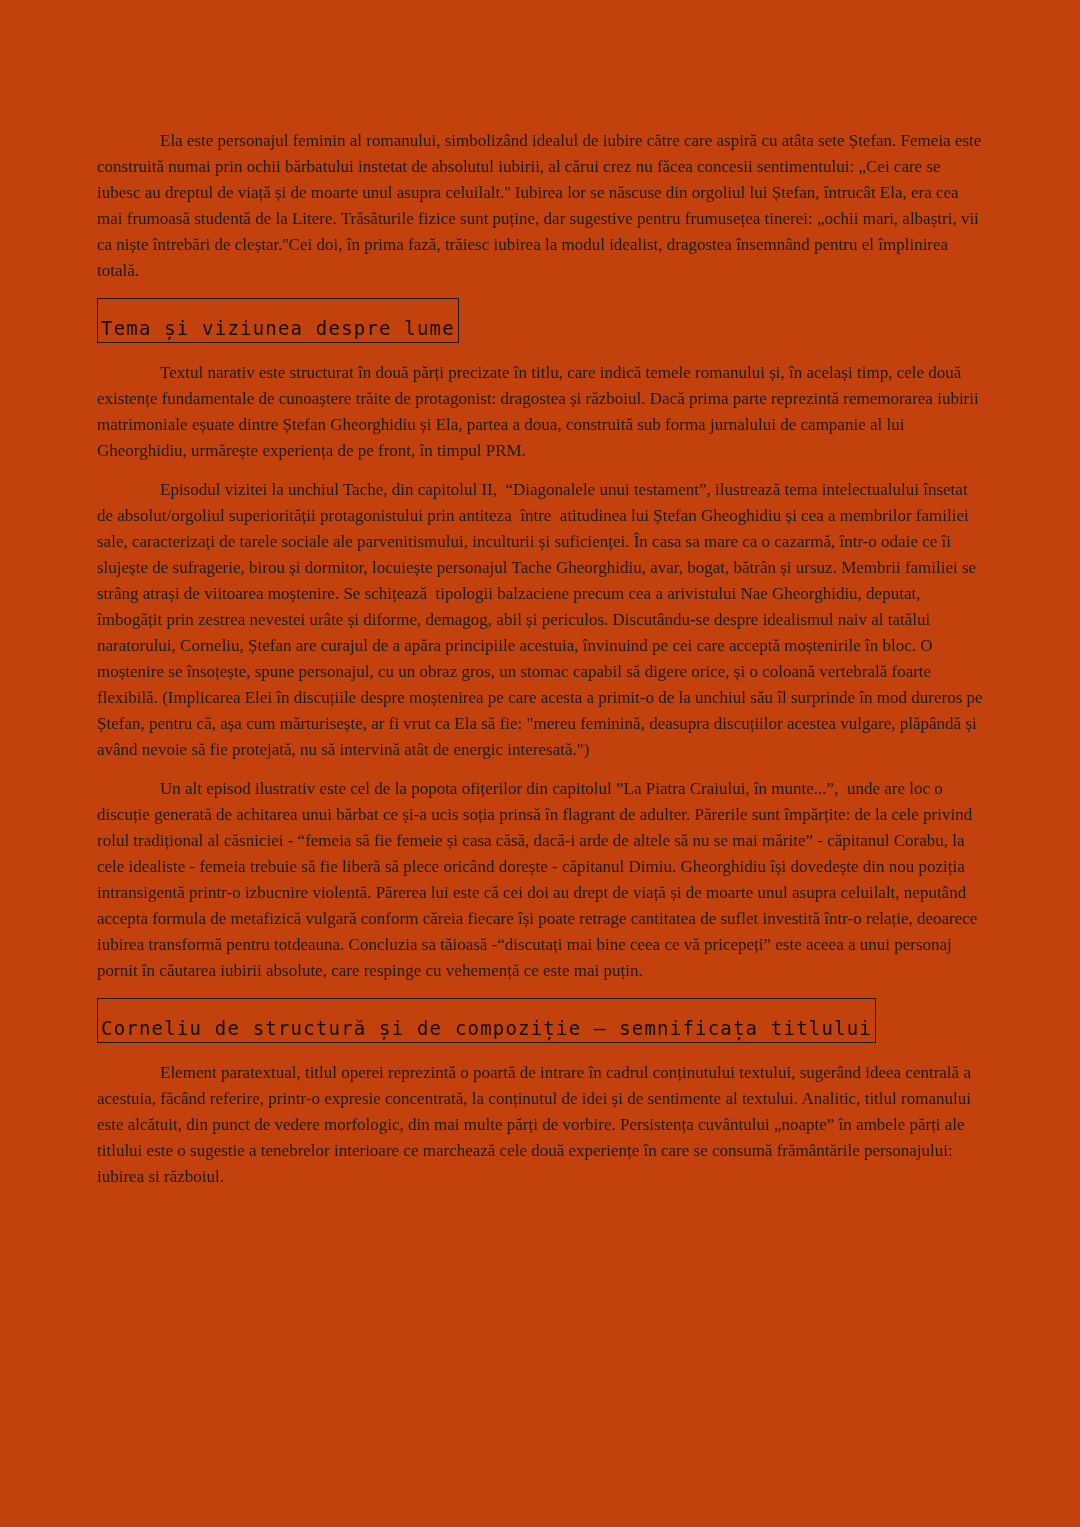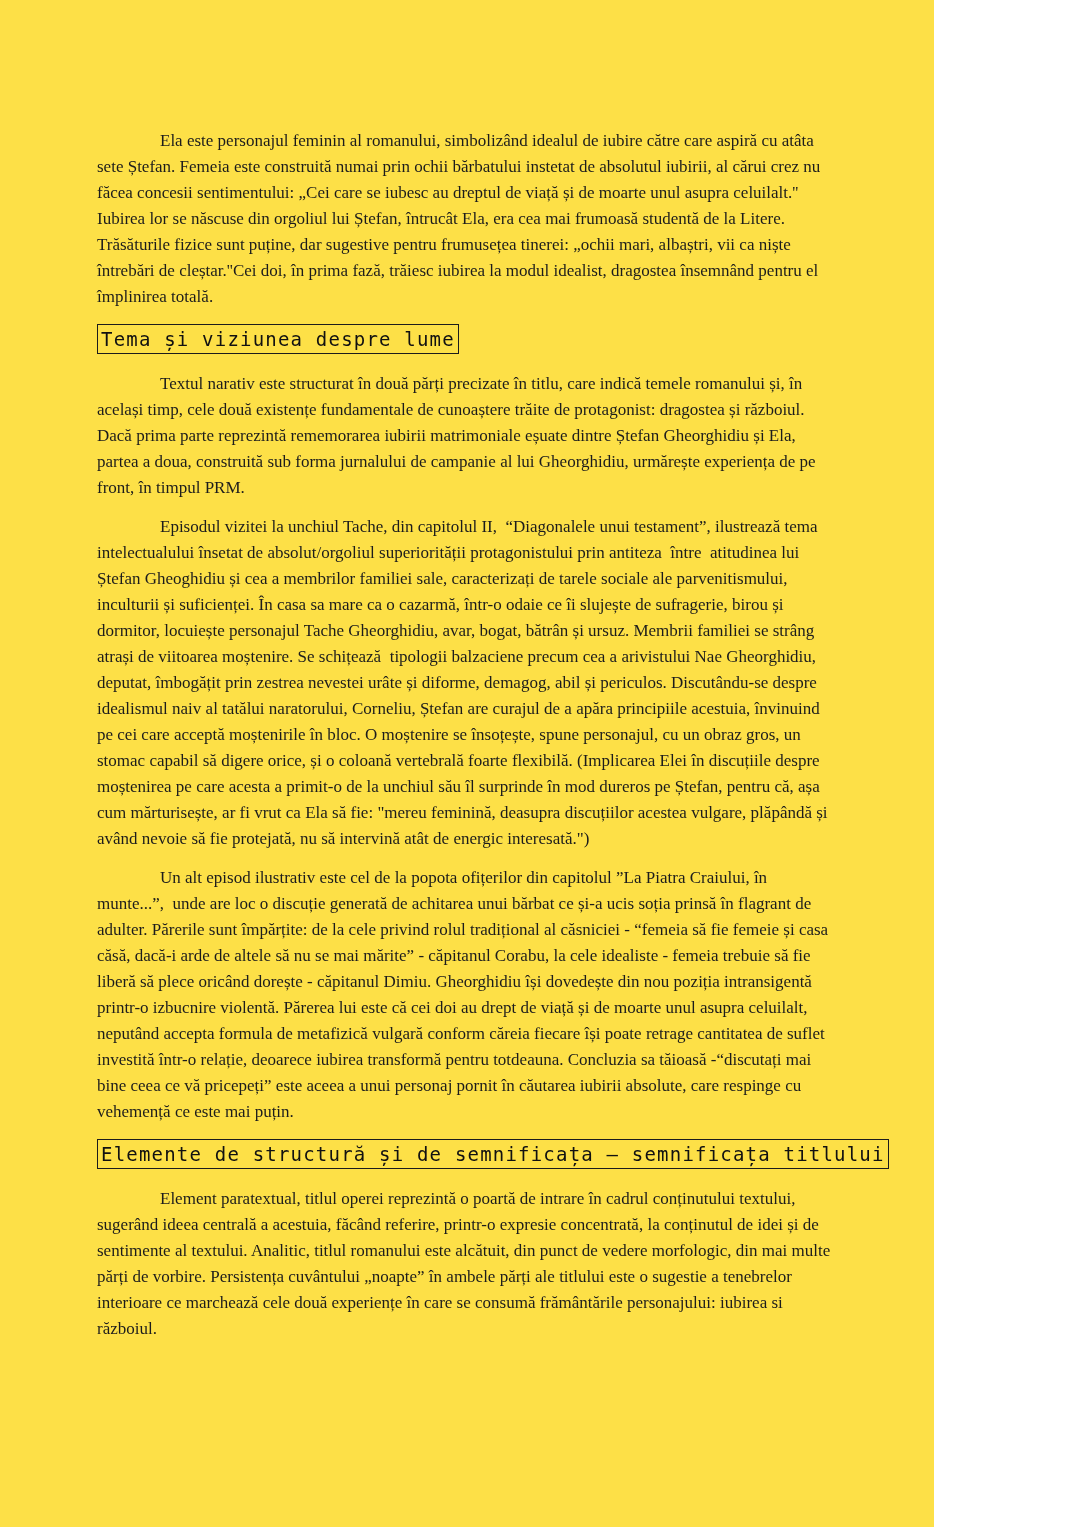--- a/index.html
+++ b/index.html
@@ -2,25 +2,25 @@
 <html><head>
 <meta charset="utf-8">
 <style>
   html, body {
     margin: 0;
     padding: 0;
     background: #ffffff;
   }
   .page {
     position: relative;
-    width: 934px;
+    width: 1080px;
     height: 1527px;
     box-sizing: border-box;
     padding: 128px 97px 60px 97px;
-    background: #fde047;
+    background: #c2410c;
     font-family: "Liberation Serif", "DejaVu Serif", serif;
     font-size: 17px;
     line-height: 26px;
     color: #1c1c1c;
     overflow: hidden;
   }
   .para {
     margin: 0 0 13px 0;
     text-indent: 63px;
     text-align: left;
@@ -29,21 +29,21 @@
   .heading-row {
     margin: 14px 0 17px 0;
   }
   .heading {
     display: inline-block;
     font-family: "DejaVu Sans Mono", "Liberation Mono", monospace;
     font-size: 19px;
     line-height: 23px;
     letter-spacing: 1.2px;
     border: 1px solid #1c1c1c;
-    padding: 3px 3px 2px 3px;
+    padding: 18px 3px 2px 3px;
     color: #111111;
     white-space: nowrap;
   }
 </style>
 </head>
 <body>
 
 <div class="page">
 
   <p class="para">Ela este personajul feminin al romanului, simbolizând idealul de iubire către care aspiră cu atâta sete Ștefan. Femeia este construită numai prin ochii bărbatului instetat de absolutul iubirii, al cărui crez nu făcea concesii sentimentului: „Cei care se iubesc au dreptul de viață și de moarte unul asupra celuilalt.'' Iubirea lor se născuse din orgoliul lui Ștefan, întrucât Ela, era cea mai frumoasă studentă de la Litere. Trăsăturile fizice sunt puține, dar sugestive pentru frumusețea tinerei: „ochii mari, albaștri, vii ca niște întrebări de cleștar.''Cei doi, în prima fază, trăiesc iubirea la modul idealist, dragostea însemnând pentru el împlinirea totală.</p>
@@ -53,18 +53,18 @@
   </div>
 
   <p class="para">Textul narativ este structurat în două părți precizate în titlu, care indică temele romanului și, în același timp, cele două existențe fundamentale de cunoaștere trăite de protagonist: dragostea și războiul. Dacă prima parte reprezintă rememorarea iubirii matrimoniale eșuate dintre Ștefan Gheorghidiu și Ela, partea a doua, construită sub forma jurnalului de campanie al lui Gheorghidiu, urmărește experiența de pe front, în timpul PRM.</p>
 
 
   <p class="para">Episodul vizitei la unchiul Tache, din capitolul II,  “Diagonalele unui testament”, ilustrează tema intelectualului însetat de absolut/orgoliul superiorității protagonistului prin antiteza  între  atitudinea lui Ștefan Gheoghidiu și cea a membrilor familiei sale, caracterizați de tarele sociale ale parvenitismului, inculturii și suficienței. În casa sa mare ca o cazarmă, într-o odaie ce îi slujește de sufragerie, birou și dormitor, locuiește personajul Tache Gheorghidiu, avar, bogat, bătrân și ursuz. Membrii familiei se strâng atrași de viitoarea moștenire. Se schițează  tipologii balzaciene precum cea a arivistului Nae Gheorghidiu, deputat, îmbogățit prin zestrea nevestei urâte și diforme, demagog, abil și periculos. Discutându-se despre idealismul naiv al tatălui naratorului, Corneliu, Ștefan are curajul de a apăra principiile acestuia, învinuind pe cei care acceptă moștenirile în bloc. O moștenire se însoțește, spune personajul, cu un obraz gros, un stomac capabil să digere orice, și o coloană vertebrală foarte flexibilă. (Implicarea Elei în discuțiile despre moștenirea pe care acesta a primit-o de la unchiul său îl surprinde în mod dureros pe Ștefan, pentru că, așa cum mărturisește, ar fi vrut ca Ela să fie: "mereu feminină, deasupra discuțiilor acestea vulgare, plăpândă și având nevoie să fie protejată, nu să intervină atât de energic interesată.")</p>
 
   <p class="para">Un alt episod ilustrativ este cel de la popota ofițerilor din capitolul ”La Piatra Craiului, în munte...”,  unde are loc o discuție generată de achitarea unui bărbat ce și-a ucis soția prinsă în flagrant de adulter. Părerile sunt împărțite: de la cele privind rolul tradițional al căsniciei - “femeia să fie femeie și casa căsă, dacă-i arde de altele să nu se mai mărite” - căpitanul Corabu, la cele idealiste - femeia trebuie să fie liberă să plece oricând dorește - căpitanul Dimiu. Gheorghidiu își dovedește din nou poziția intransigentă printr-o izbucnire violentă. Părerea lui este că cei doi au drept de viață și de moarte unul asupra celuilalt, neputând accepta formula de metafizică vulgară conform căreia fiecare își poate retrage cantitatea de suflet investită într-o relație, deoarece iubirea transformă pentru totdeauna. Concluzia sa tăioasă -“discutați mai bine ceea ce vă pricepeți” este aceea a unui personaj pornit în căutarea iubirii absolute, care respinge cu vehemență ce este mai puțin.</p>
 
   <div class="heading-row">
-    <span class="heading">Elemente de structură și de semnificața – semnificața titlului</span>
+    <span class="heading">Corneliu de structură și de compoziție – semnificața titlului</span>
   </div>
 
   <p class="para">Element paratextual, titlul operei reprezintă o poartă de intrare în cadrul conținutului textului, sugerând ideea centrală a acestuia, făcând referire, printr-o expresie concentrată, la conținutul de idei și de sentimente al textului. Analitic, titlul romanului este alcătuit, din punct de vedere morfologic, din mai multe părți de vorbire. Persistența cuvântului „noapte” în ambele părți ale titlului este o sugestie a tenebrelor interioare ce marchează cele două experiențe în care se consumă frământările personajului: iubirea si războiul.</p>
 
 </div>
 
 </body></html>

